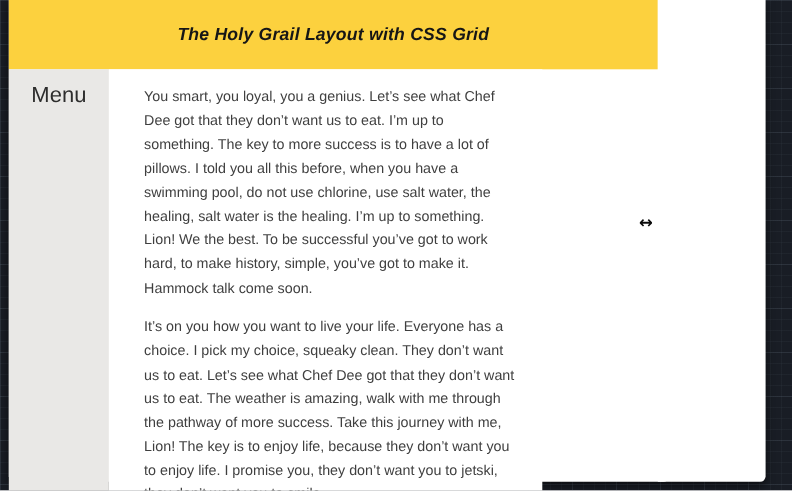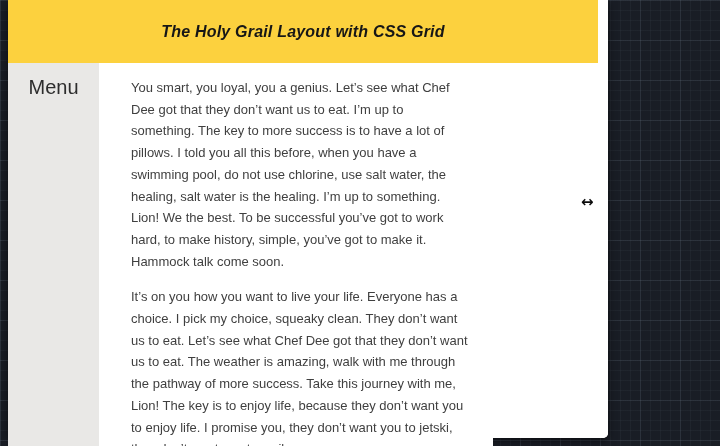--- a/index.html
+++ b/index.html
@@ -23,21 +23,21 @@
       linear-gradient(rgba(150,170,190,0.05) 1px, transparent 1px),
       linear-gradient(90deg, rgba(150,170,190,0.05) 1px, transparent 1px);
     background-size: 40px 40px, 40px 40px, 10px 10px, 10px 10px;
   }
 
   
   .page {
     position: absolute;
     left: 8px;
     top: 0;
-    width: 600px;
+    width: 688px;
     height: 438px;
     background: #ffffff;
     border-radius: 0 0 5px 5px;
     box-shadow: 0 3px 8px rgba(0,0,0,0.55);
   }
 
   
   .grid {
     position: absolute;
     left: 0;

